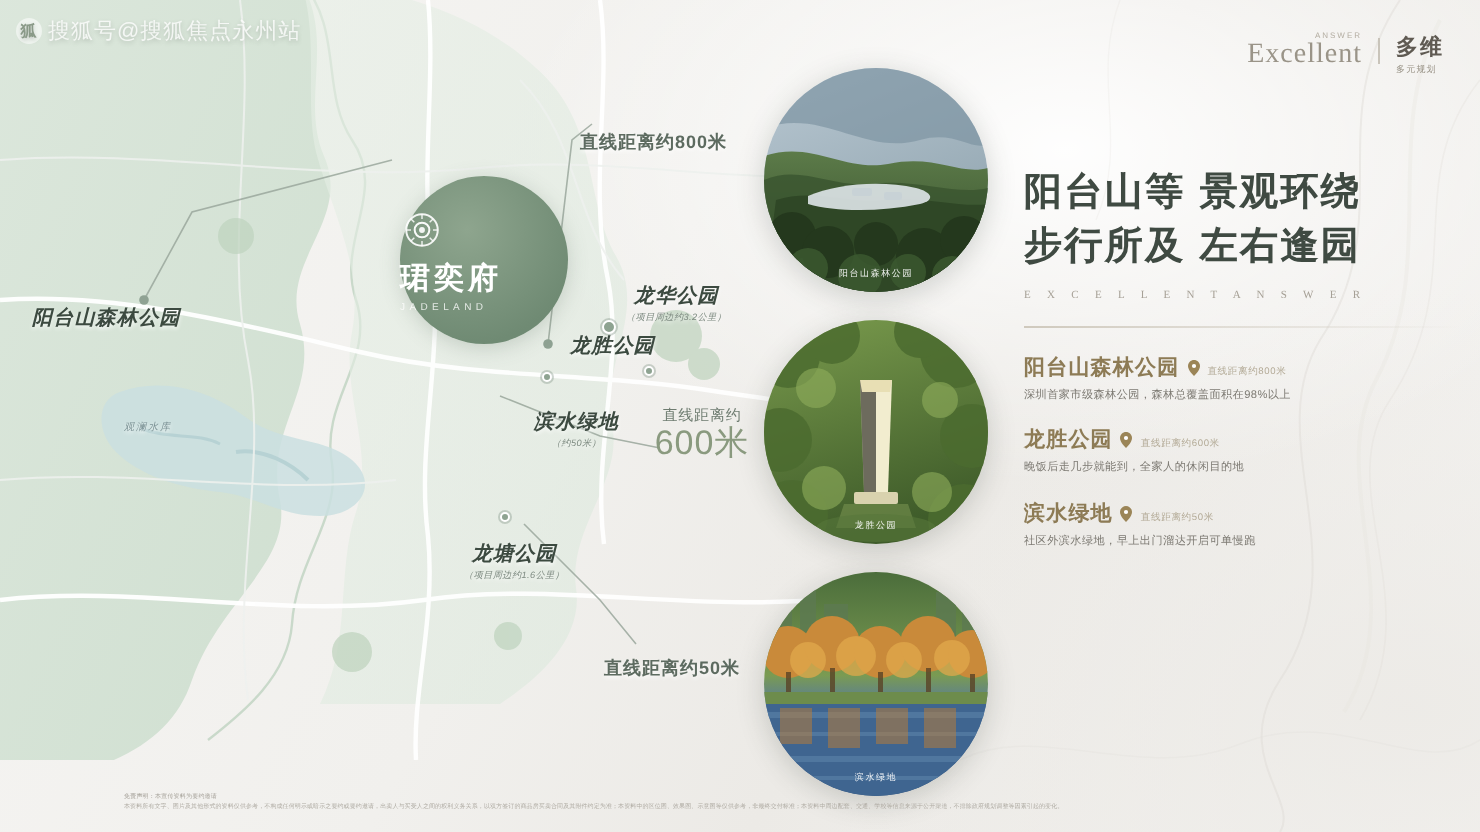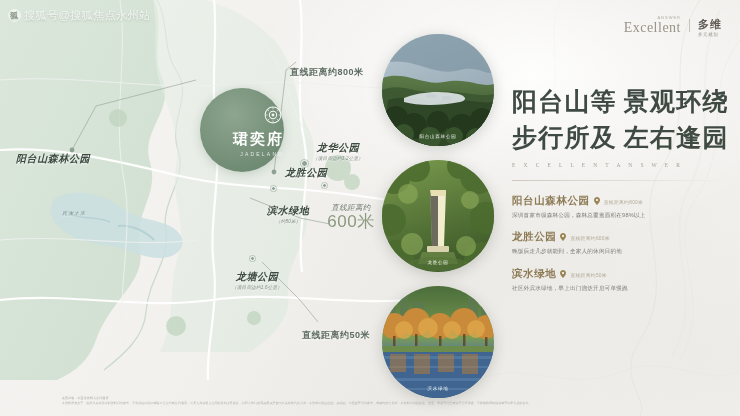--- a/index.html
+++ b/index.html
@@ -52,21 +52,21 @@
     background:#8ea391; border:1.5px solid #fff;
     box-shadow:0 0 0 1px rgba(120,140,125,.35);
   }
   .map-dot.sm { width:5px; height:5px; }
 
   
   .estate {
     position:absolute; left:200px; top:88px;
     width:84px; height:84px; border-radius:50%;
     background:radial-gradient(circle at 40% 32%, #8ea58e, #6f8a73 75%);
-    display:flex; flex-direction:column; align-items:flex-end; justify-content:center;
+    display:flex; flex-direction:column; align-items:flex-start; justify-content:center;
     box-shadow:0 2px 10px rgba(90,110,95,.25);
   }
   .estate .seal { width:22px; height:22px; margin-bottom:4px; }
   .estate .cn {
     color:#fff; font-size:15px; font-weight:bold; letter-spacing:2px;
     font-family:"Liberation Serif", serif;
   }
   .estate .en {
     color:rgba(255,255,255,.8); font-size:5px; letter-spacing:2.2px; margin-top:2px;
   }
@@ -79,39 +79,39 @@
     color:rgba(255,255,255,.92); font-size:4.5px; letter-spacing:.8px;
   }
 
   
   .callout { position:absolute; white-space:nowrap; }
   .callout .d1 {
     font-size:9px; color:#5d6b60; letter-spacing:.5px; font-weight:bold;
     text-shadow:0 1px 2px rgba(255,255,255,.9);
   }
   .callout.big { text-align:center; }
-  .callout.big .t { display:block; font-size:7.5px; color:#6e7c70; letter-spacing:.4px;font-style:italic; }
+  .callout.big .t { display:block; font-size:7.5px; color:#6e7c70; letter-spacing:.4px; }
   .callout.big .n { display:block; font-size:17px; color:#8a9a7f; font-weight:normal; letter-spacing:.5px; line-height:1.1; }
 
   
   .brandmark {
     position:absolute; right:18px; top:14px;
     display:flex; align-items:center; gap:8px;
   }
   .brandmark .bm-left { text-align:right; line-height:1; }
   .bm-en { font-family:"Liberation Serif", serif; font-size:14px; color:#9a9488; letter-spacing:.5px; }
   .bm-en-sup { font-size:4px; color:#b3ada1; letter-spacing:1px; display:block; margin-bottom:-1px; }
   .bm-divider { width:1px; height:13px; background:#c9c4ba; }
   .bm-cn { font-size:11px; color:#5f5a52; font-weight:bold; letter-spacing:1px; }
   .bm-cn-sub { font-size:4.5px; color:#9a9488; letter-spacing:.6px; display:block; }
 
   .content { position:absolute; left:512px; top:84px; width:218px; }
   .headline {
     font-family:Liberation Serif, serif;
-    font-size:25px; color:#3f4a42; font-weight:bold;
+    font-size:19px; color:#3f4a42; font-weight:bold;
     letter-spacing:1.2px; line-height:1.42;
   }
   .headline .gap { display:inline-block; width:7px; }
   .subline {
     margin-top:7px; font-size:5.5px; color:#a6a096; letter-spacing:3.4px;
     font-family:"Liberation Serif", serif;
   }
   .rule { margin-top:12px; width:100%; height:1px; background:linear-gradient(90deg,#cfc9bd,rgba(207,201,189,0)); }
 
   .poi-list { margin-top:13px; }

